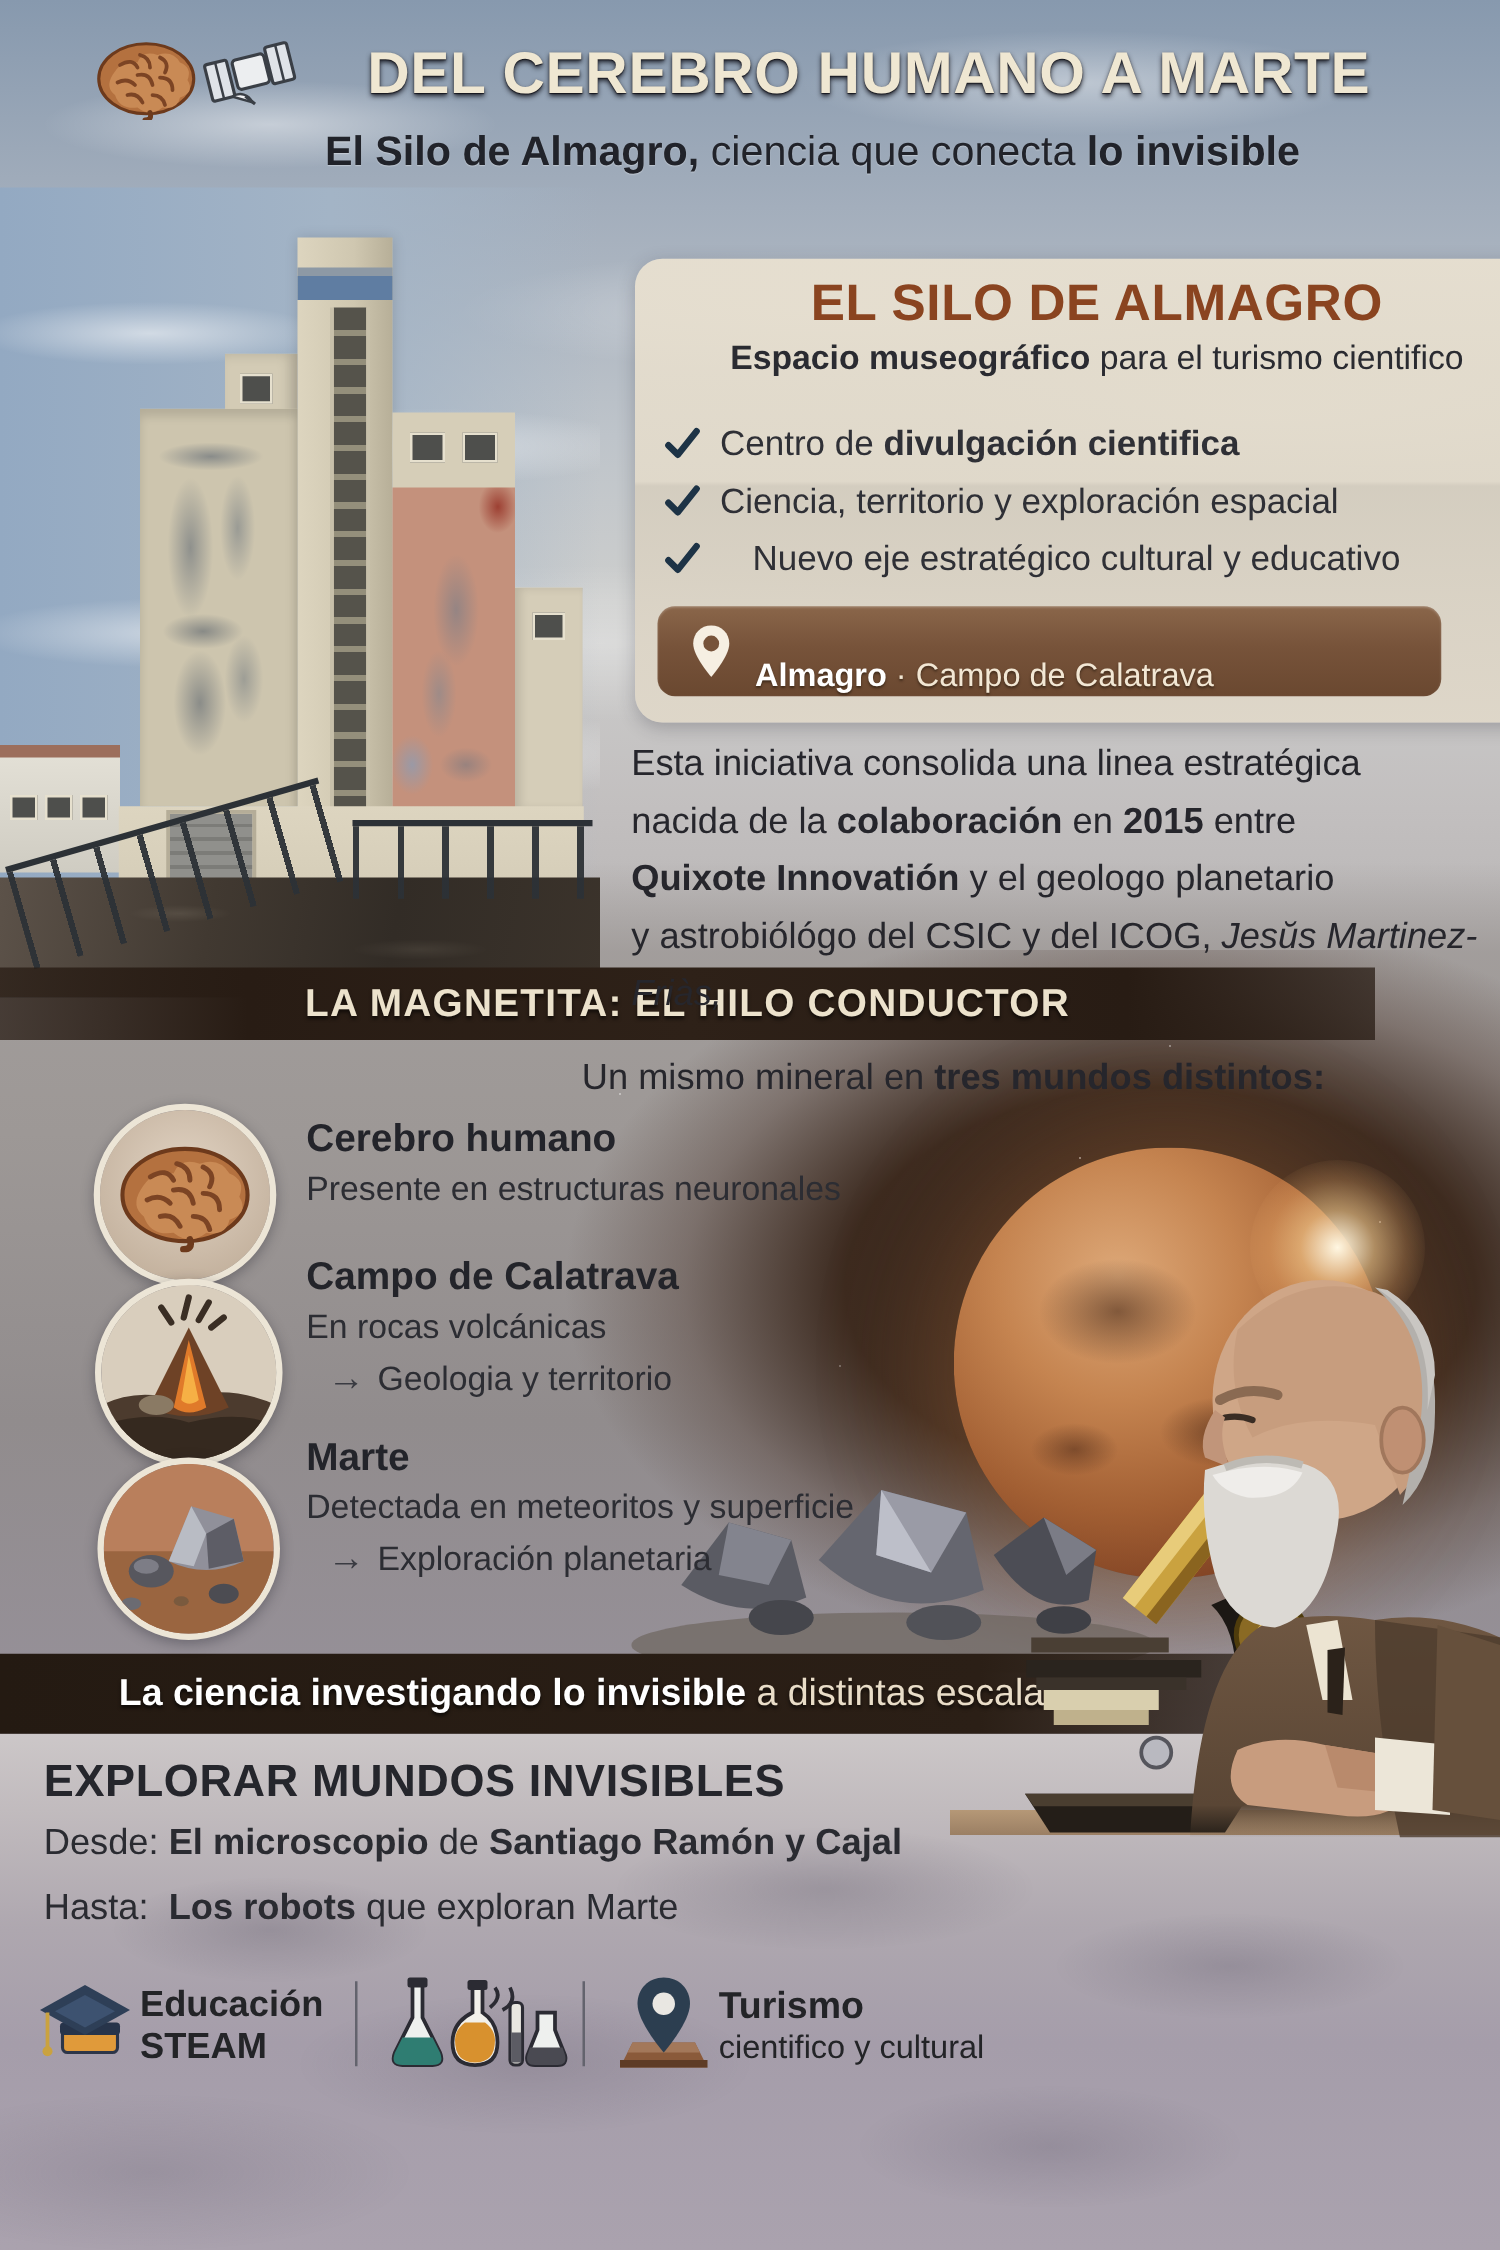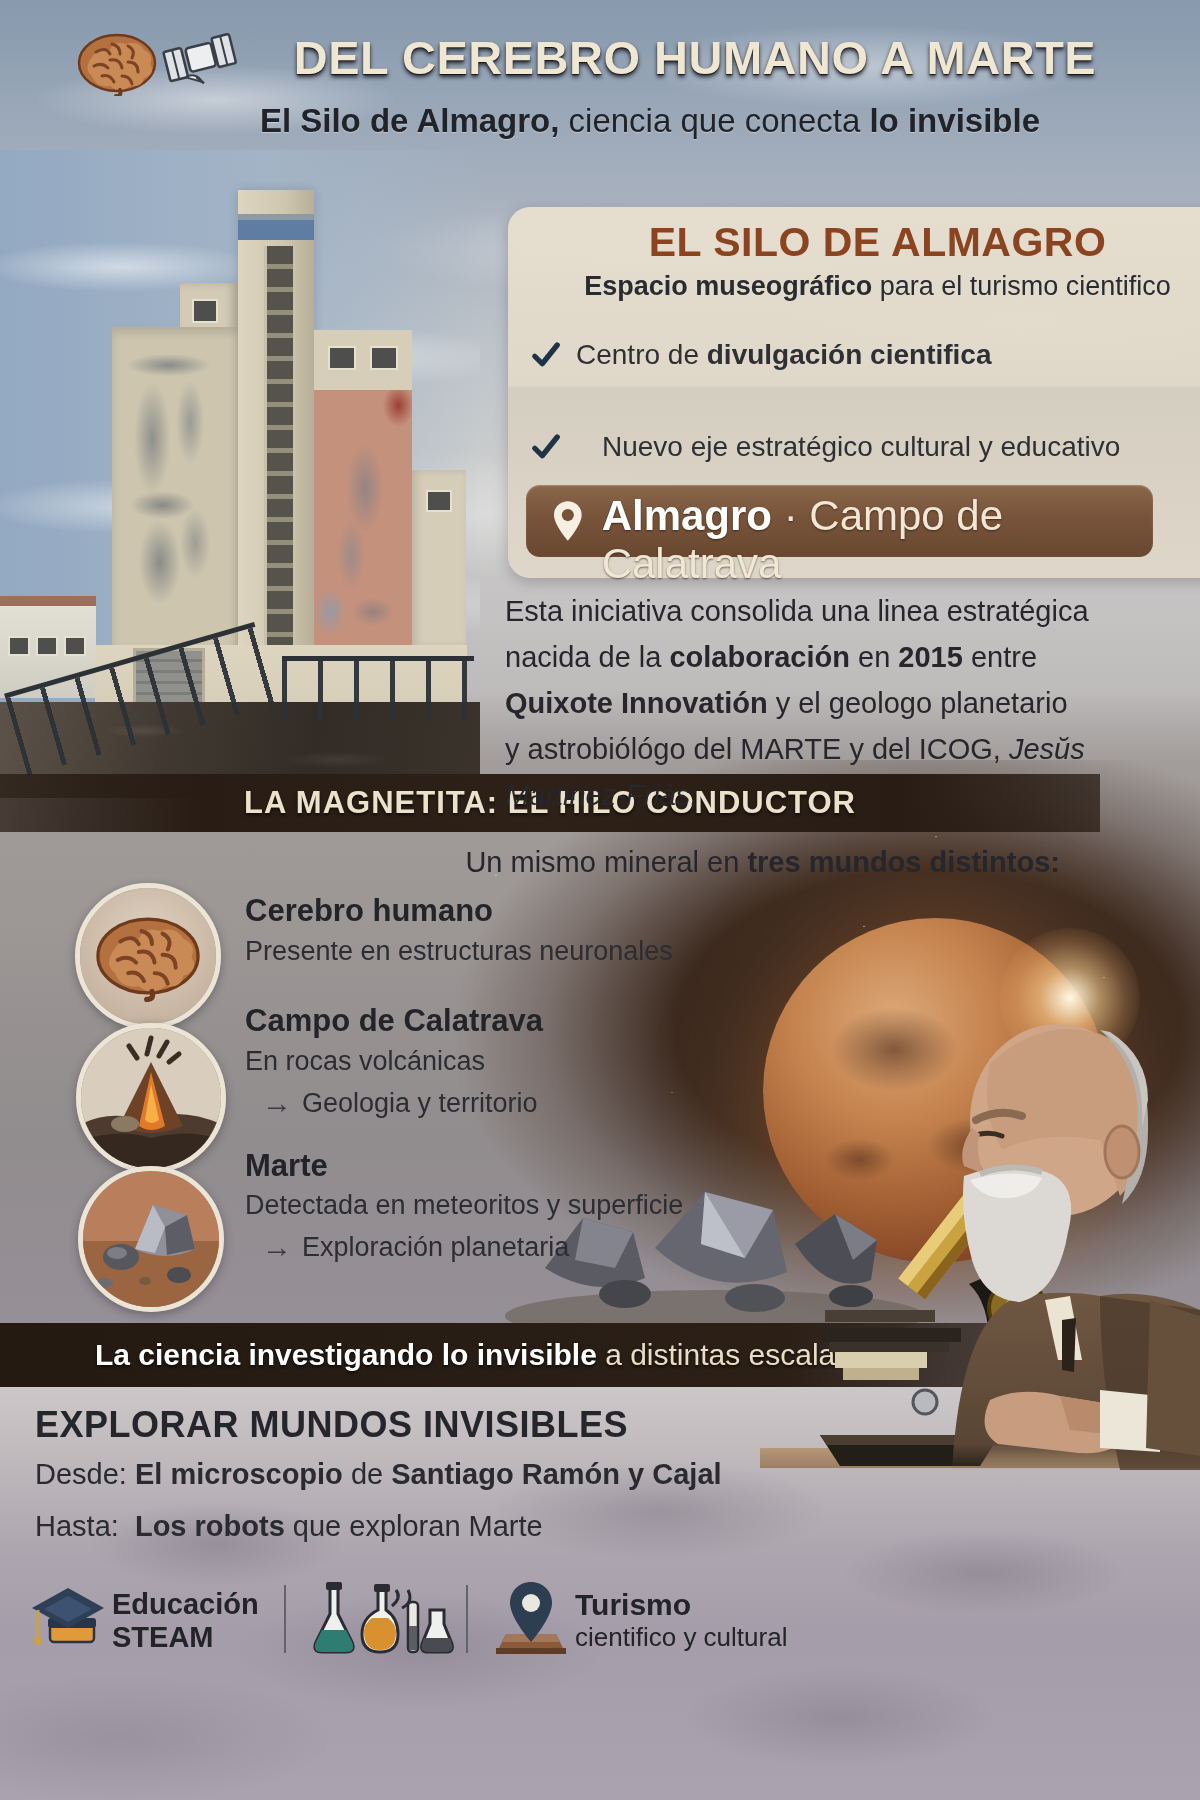--- a/index.html
+++ b/index.html
@@ -112,21 +112,21 @@
     background:linear-gradient(180deg,rgba(232,224,208,.95) 0%,rgba(226,218,202,.92) 48%,rgba(214,206,190,.88) 49%,rgba(219,211,196,.9) 75%,rgba(224,216,201,.92) 100%);
     box-shadow:0 4px 14px rgba(40,40,50,.25);}
   .p-title{position:absolute;left:0;top:12px;width:100%;text-align:center;
     font-size:41px;font-weight:800;letter-spacing:.5px;color:#8a4420;}
   .p-sub{position:absolute;left:0;top:64px;width:100%;text-align:center;font-size:27px;color:#2a2b31;}
   .check-row{position:absolute;left:22px;width:620px;height:40px;display:flex;align-items:center;gap:14px;font-size:28px;color:#2f3036;}
   .check-row svg{flex:0 0 auto;}
   .badge{position:absolute;left:18px;top:278px;width:627px;height:72px;border-radius:14px;
     background:linear-gradient(180deg,#8a664a 0%,#77533a 45%,#6a4830 100%);
     display:flex;align-items:center;box-shadow:inset 0 1px 2px rgba(255,255,255,.25);}
-  .badge-text{font-size:42px;color:#f2e7d4;margin-left:18px;text-shadow:0 1px 2px rgba(30,20,10,.6);margin-top:38px;}
+  .badge-text{font-size:26px;color:#f2e7d4;margin-left:18px;text-shadow:0 1px 2px rgba(30,20,10,.6);margin-top:38px;}
   .badge-text b{color:#ffffff;font-weight:800;}
   
   .paragraph{left:505px;top:588px;width:680px;z-index:8;font-size:29px;line-height:46px;color:#26262c;}
   
   .mag-banner{left:0;top:774px;width:1100px;height:58px;z-index:6;
     background:linear-gradient(90deg,rgba(40,28,20,.75) 0%,#281c14 18%,#2e2118 50%,#281c14 82%,rgba(40,28,20,.75) 100%);
     display:flex;align-items:center;justify-content:center;}
   .mag-banner span{font-size:31px;font-weight:800;letter-spacing:1px;color:#ece2cc;text-shadow:0 2px 3px rgba(0,0,0,.6);}
   .mag-intro{left:0;top:846px;width:1060px;text-align:right;z-index:8;font-size:29px;color:#26262c;}
   .world-circle{border-radius:50%;border:5px solid #ece5d6;box-shadow:0 3px 10px rgba(30,30,40,.35);overflow:hidden;z-index:7;}
@@ -222,20 +222,26 @@
     <div class="p-title">EL SILO DE ALMAGRO</div>
     <div class="p-sub">
       <b>Espacio museográfico</b><span> para el turismo cientifico</span>
     </div>
     <div class="check-row" style="top:128px;">
       <svg width="32" height="30" viewBox="0 0 24 24">
         <path d="M3 13 l6 6 L21 4" fill="none" stroke="#1d3346" stroke-width="4.2" stroke-linecap="round" stroke-linejoin="round"></path>
         </svg>
       <span><span>Centro de </span><b>divulgación cientifica</b></span>
     </div>
+    <div class="check-row" style="top:174px;">
+      <svg width="32" height="30" viewBox="0 0 24 24">
+        <path d="M3 13 l6 6 L21 4" fill="none" stroke="#1d3346" stroke-width="4.2" stroke-linecap="round" stroke-linejoin="round"></path>
+        </svg>
+      <span><span>Ciencia, territorio y exploración espacial</span><b></b></span>
+    </div>
     <div class="check-row" style="top:220px;gap:40px;">
       <svg width="32" height="30" viewBox="0 0 24 24">
         <path d="M3 13 l6 6 L21 4" fill="none" stroke="#1d3346" stroke-width="4.2" stroke-linecap="round" stroke-linejoin="round"></path>
         </svg>
       <span><span>Nuevo eje estratégico cultural y educativo</span><b></b></span>
     </div>
     <div class="badge">
       <svg width="34" height="44" viewBox="0 0 24 32" style="margin-left:26px;">
         <path d="M12 1 C6 1 1.5 5.5 1.5 11.5 C1.5 19 12 31 12 31 C12 31 22.5 19 22.5 11.5 C22.5 5.5 18 1 12 1 Z" fill="#f6efe2"></path>
         <circle cx="12" cy="11.5" r="4.6" fill="#77533a"></circle>
@@ -243,21 +249,21 @@
       <div class="badge-text">
         <b>Almagro</b><span> · Campo de Calatrava</span>
       </div>
     </div>
   </div>
 
   <div class="abs paragraph">
     <span>Esta iniciativa consolida una linea estratégica</span><br>
     <span>nacida de la </span><b>colaboración</b><span> en </span><b>2015</b><span> entre</span><br>
     <b>Quixote Innovatión</b><span> y el geologo planetario</span><br>
-    <span>y astrobiólógo del MARTE y del ICOG, </span><i>Jesŭs Martinez-Friàs,</i>
+    <span>y astrobiólógo del CSIC y del ICOG, </span><i>Jesŭs Martinez-Friàs,</i>
   </div>
 
   <div class="abs mag-banner">
     <span>LA MAGNETITA: EL HILO CONDUCTOR</span>
   </div>
   <div class="abs mag-intro">
     <span>Un mismo mineral en </span><b>tres mundos distintos:</b>
   </div>
 
   <div class="abs world-circle" style="left:75px;top:883px;width:136px;height:136px;">

